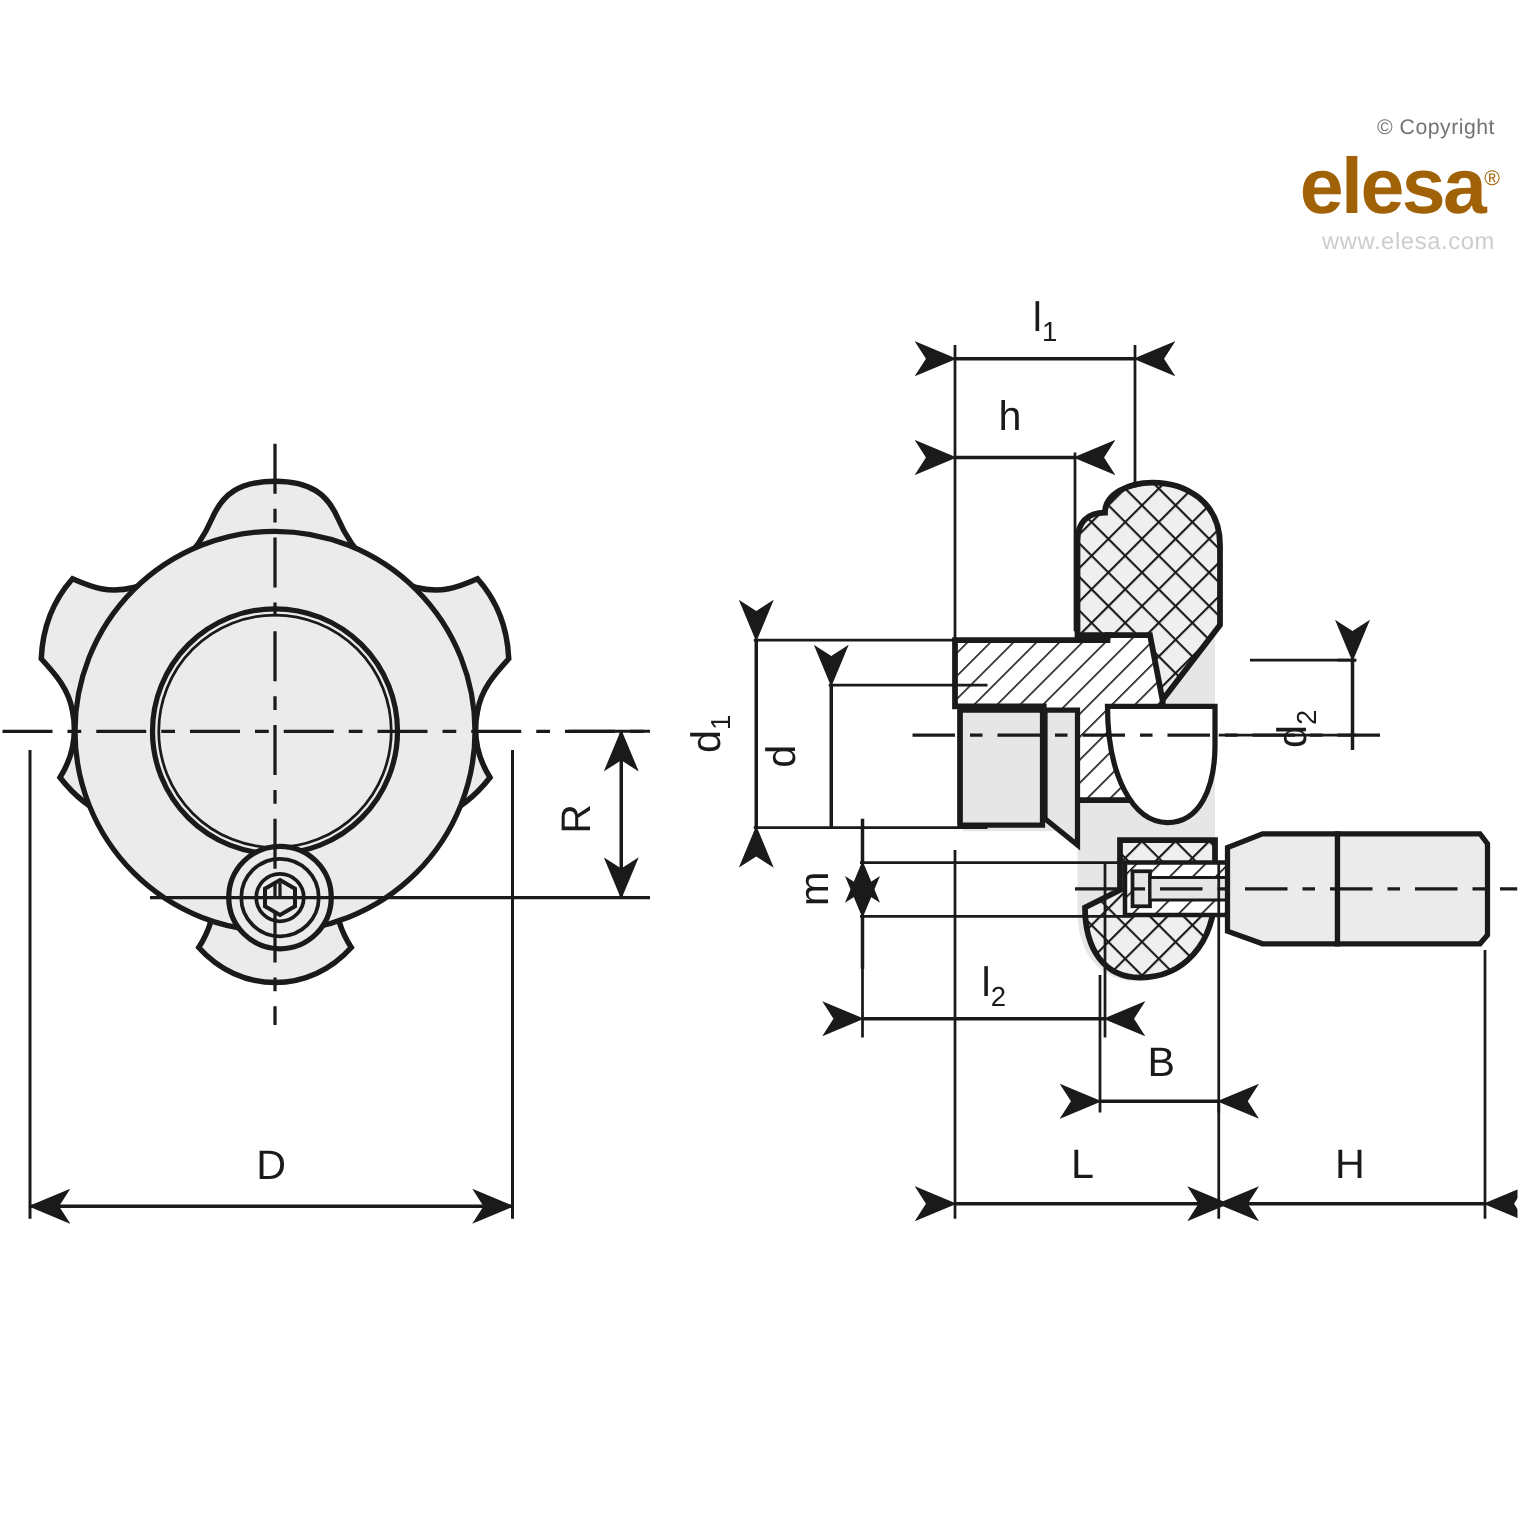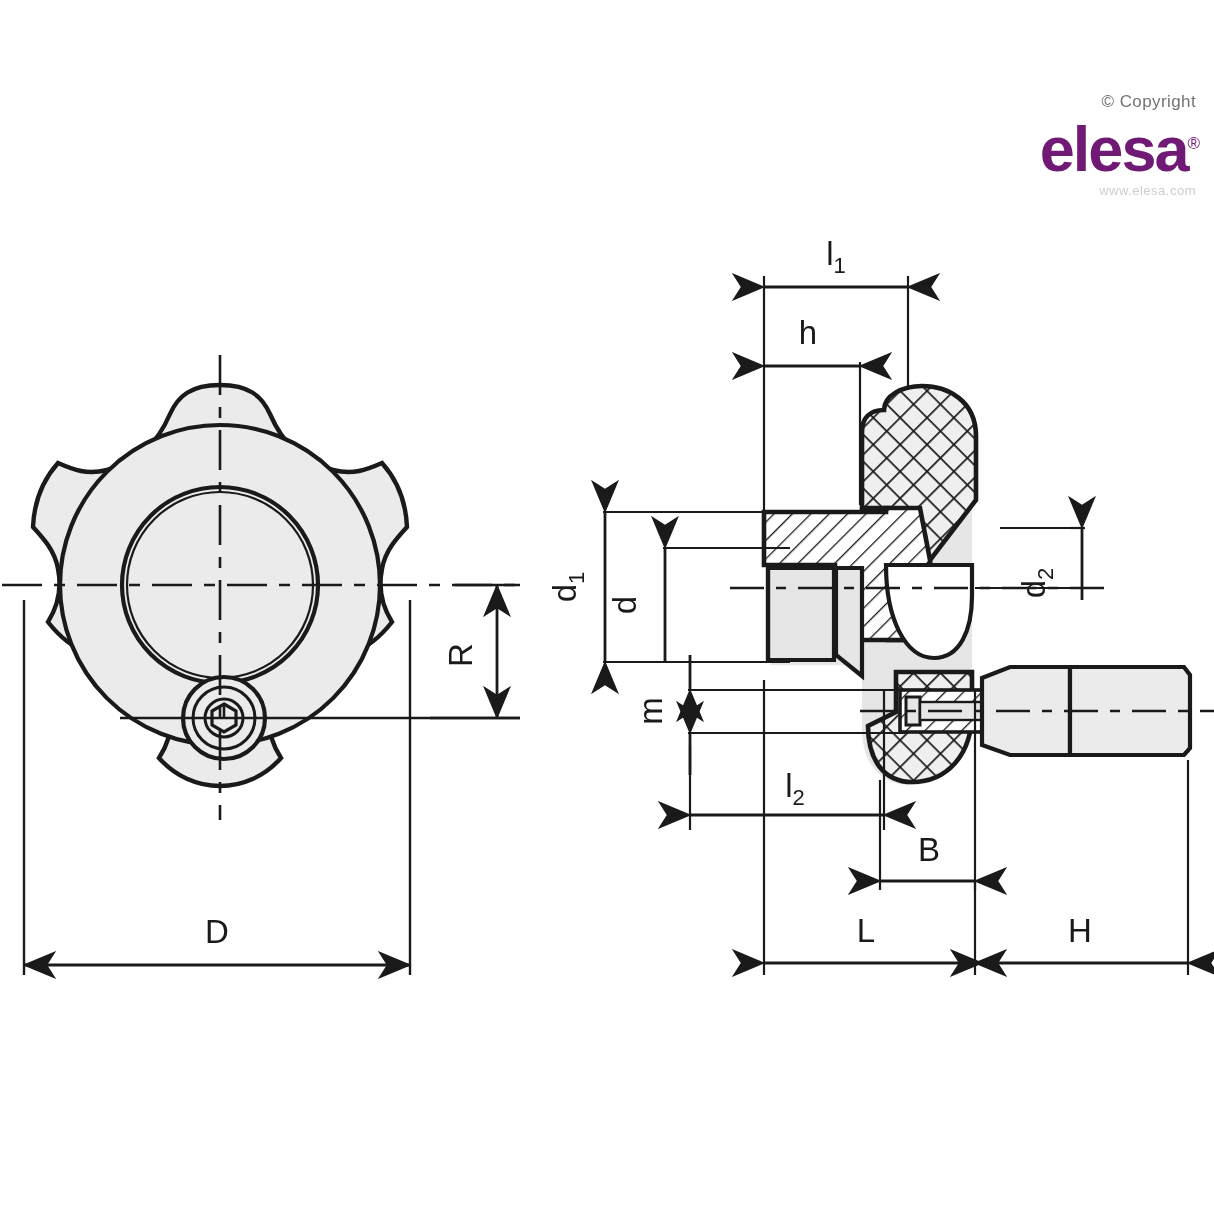--- a/index.html
+++ b/index.html
@@ -32,32 +32,32 @@
     font-size: 17px;
     letter-spacing: 0.4px;
     color: #737373;
   }
   #wm-brand {
     right: 16px;
     top: 118px;
     font-size: 63px;
     font-weight: bold;
     letter-spacing: -2px;
-    color: #701a75;
+    color: #a16207;
     line-height: 1;
   }
   #wm-brand sup {
     font-size: 17px;
     font-weight: normal;
     vertical-align: super;
   }
   #wm-url {
     right: 18px;
     top: 183px;
-    font-size: 13px;
+    font-size: 19px;
     letter-spacing: 0.5px;
     color: #cdcdcd;
   }
   svg { display: block; }
   text.dim {
     font-family: "Liberation Sans", sans-serif;
     font-size: 33px;
     fill: #1a1a1a;
   }
   text.dim tspan.sub {

